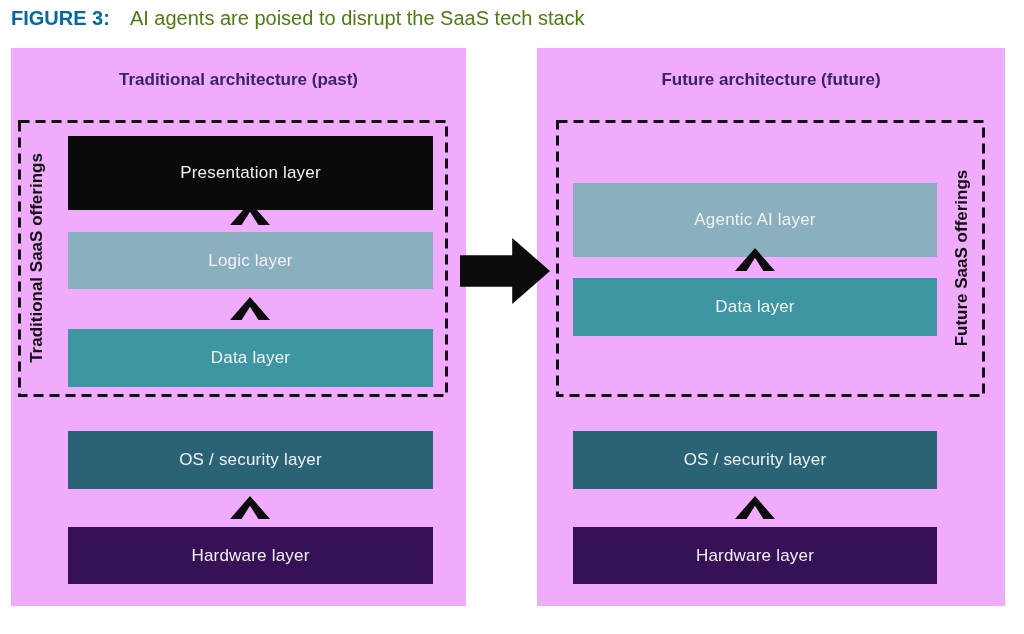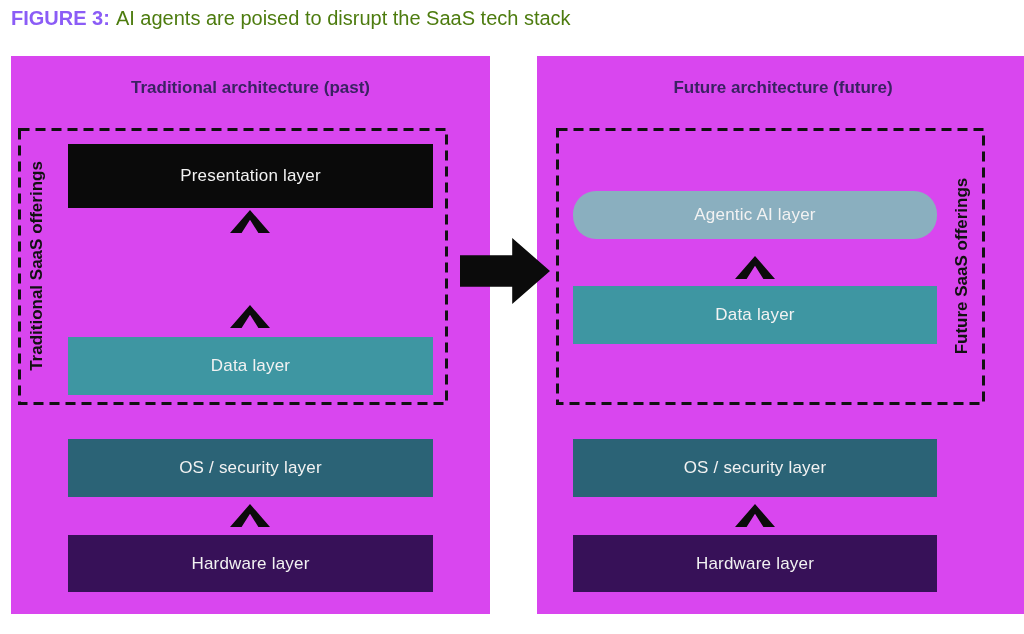--- a/index.html
+++ b/index.html
@@ -14,30 +14,29 @@
 
   
   .fig-title {
     position: absolute;
     left: 11px;
     top: 6px;
     font-size: 20px;
     line-height: 24px;
     white-space: nowrap;
   }
-  .fig-label { font-weight: bold; color: #8b5cf6; margin-right: 6px; }
+  .fig-label { font-weight: bold; color: #0369a1; margin-right: 20px; }
   .fig-text  { color: #4d7c0f; }
 
   
   .panel {
     position: absolute;
-    top: 56px;
+    top: 48px;
     height: 558px;
-    background: #d946ef;
-    padding-left: 24px;
+    background: #f0abfc;
   }
   .panel.left  { left: 11px;  width: 455px; }
   .panel.right { left: 537px; width: 468px; }
 
   .panel-header {
     position: absolute;
     top: 22px;
     left: 0;
     width: 100%;
     margin: 0;
@@ -75,27 +74,27 @@
     display: flex;
     align-items: center;
     justify-content: center;
     color: #F2F2F2;
     font-size: 17px;
     letter-spacing: 0.2px;
   }
   .panel.left  .bar { left: 57px; width: 365px; }
   .panel.right .bar { left: 36px; width: 364px; }
 
-  .l-bar-presentation { top: 88px;  height: 64px; }
+  .l-bar-presentation { top: 88px;  height: 74px; }
   .l-bar-logic        { top: 184px; height: 57px; }
   .l-bar-data         { top: 281px; height: 58px; }
   .l-bar-os           { top: 383px; height: 58px; }
   .l-bar-hw           { top: 479px; height: 57px; }
 
-  .r-bar-agentic      { top: 135px; height: 48px; border-radius: 23px; }
+  .r-bar-agentic      { top: 135px; height: 74px; }
   .r-bar-data         { top: 230px; height: 58px; }
   .r-bar-os           { top: 383px; height: 58px; }
   .r-bar-hw           { top: 479px; height: 57px; }
 
   
   .chevron {
     position: absolute;
     width: 40px;
     height: 23px;
     background: #0B0B0B;
@@ -136,20 +135,23 @@
       <svg width="430" height="277" viewBox="0 0 430 277">
         <rect x="1.5" y="1.5" width="427" height="274" fill="none" stroke="#111111" stroke-width="3" stroke-dasharray="10 6"></rect>
       </svg>
     </div>
     <div class="vlabel lv">Traditional SaaS offerings</div>
 
     <div class="bar l-bar-presentation" style="background-color: rgb(10, 10, 10);">
       <span>Presentation layer</span>
     </div>
     <div class="chevron l-chev-1"></div>
+    <div class="bar l-bar-logic" style="background-color: rgb(138, 175, 191);">
+      <span>Logic layer</span>
+    </div>
     <div class="chevron l-chev-2"></div>
     <div class="bar l-bar-data" style="background-color: rgb(62, 150, 162);">
       <span>Data layer</span>
     </div>
 
     <div class="bar l-bar-os" style="background-color: rgb(43, 99, 118);">
       <span>OS / security layer</span>
     </div>
     <div class="chevron l-chev-3"></div>
     <div class="bar l-bar-hw" style="background-color: rgb(55, 17, 88);">

